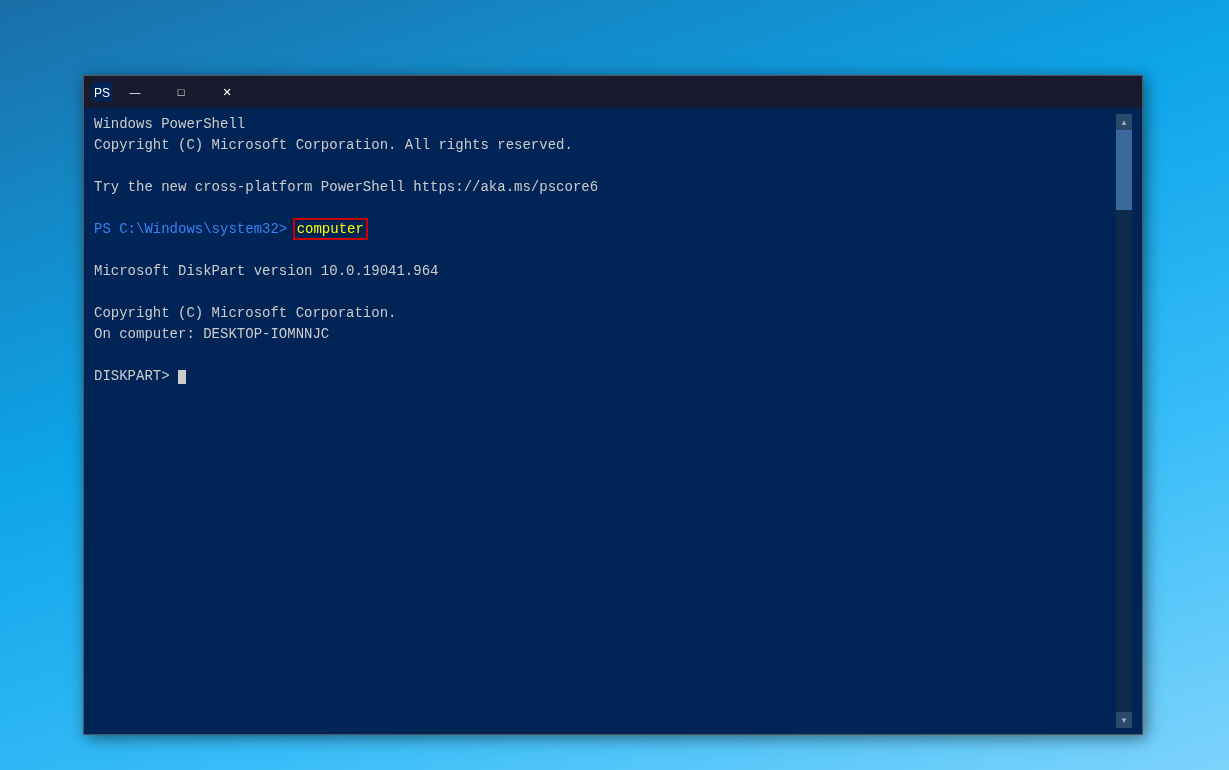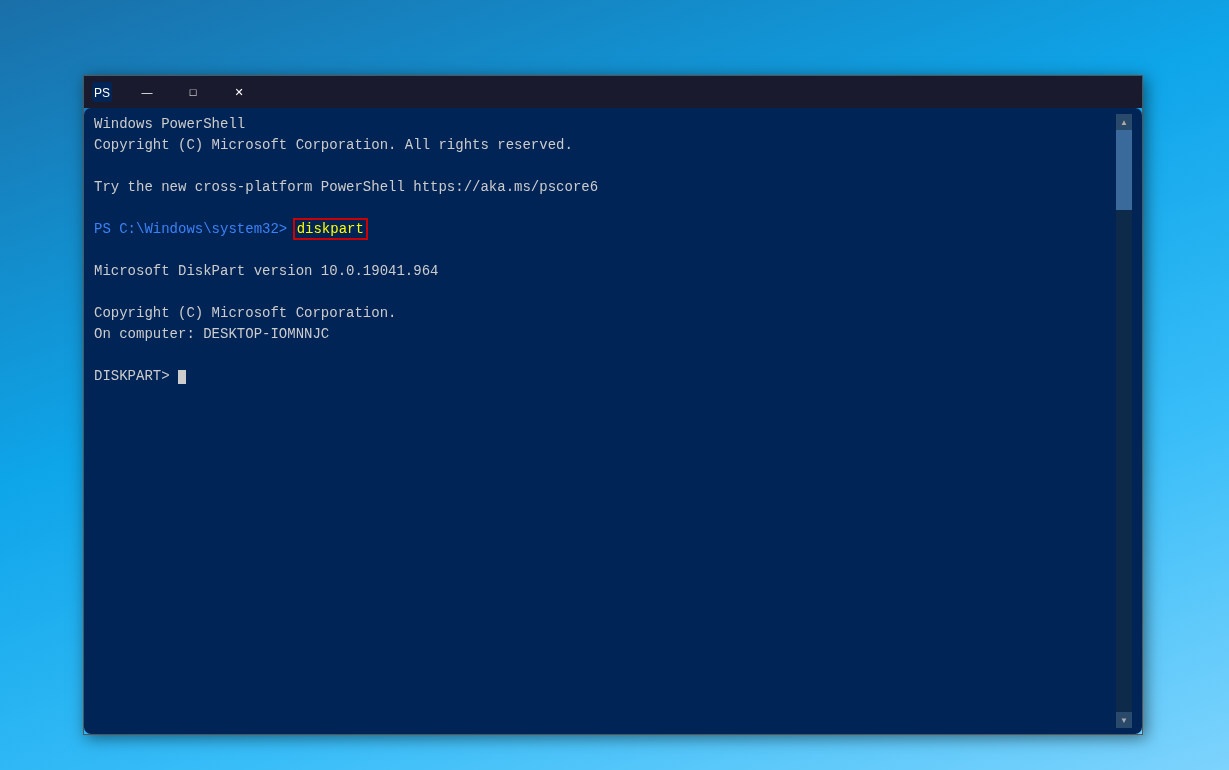--- a/index.html
+++ b/index.html
@@ -42,21 +42,21 @@
       background: #1a1a2e;
       display: flex;
       align-items: center;
       padding: 0 8px;
       flex-shrink: 0;
     }
 
     .titlebar-icon {
       width: 20px;
       height: 20px;
-      margin-right: 12px;
+      margin-right: 0;
       flex-shrink: 0;
     }
 
     .titlebar-icon svg {
       width: 20px;
       height: 20px;
     }
 
     .titlebar-title {
       flex: 1;
@@ -84,21 +84,20 @@
       font-family: 'Segoe UI', Arial, sans-serif;
     }
 
     .terminal-body {
       flex: 1;
       background: #012456;
       padding: 6px 10px;
       overflow: hidden;
       position: relative;
       display: flex;
-      border-radius: 7px;
     }
 
     .terminal-content {
       flex: 1;
       font-family: 'Courier New', 'Lucida Console', monospace;
       font-size: 14px;
       color: #cccccc;
       line-height: 1.5;
       white-space: pre;
     }
@@ -182,21 +181,21 @@
         <button class="titlebar-btn">□</button>
         <button class="titlebar-btn close">✕</button>
       </div>
     </div>
     <div class="terminal-body">
       <div class="terminal-content"><span>Windows PowerShell
 Copyright (C) Microsoft Corporation. All rights reserved.
 
 Try the new cross-platform PowerShell https://aka.ms/pscore6
 
-<span class="prompt">PS C:\Windows\system32&gt; </span><span class="cmd-highlighted">diskpart</span>
+<span class="prompt">PS C:\Windows\system32&gt; </span><span class="cmd-highlighted">computer</span>
 
 Microsoft DiskPart version 10.0.19041.964
 
 Copyright (C) Microsoft Corporation.
 On computer: DESKTOP-IOMNNJC
 
 DISKPART&gt; <span class="cursor"></span></span></div>
       <div class="scrollbar">
         <div class="scrollbar-arrow">▲</div>
         <div class="scrollbar-track">

